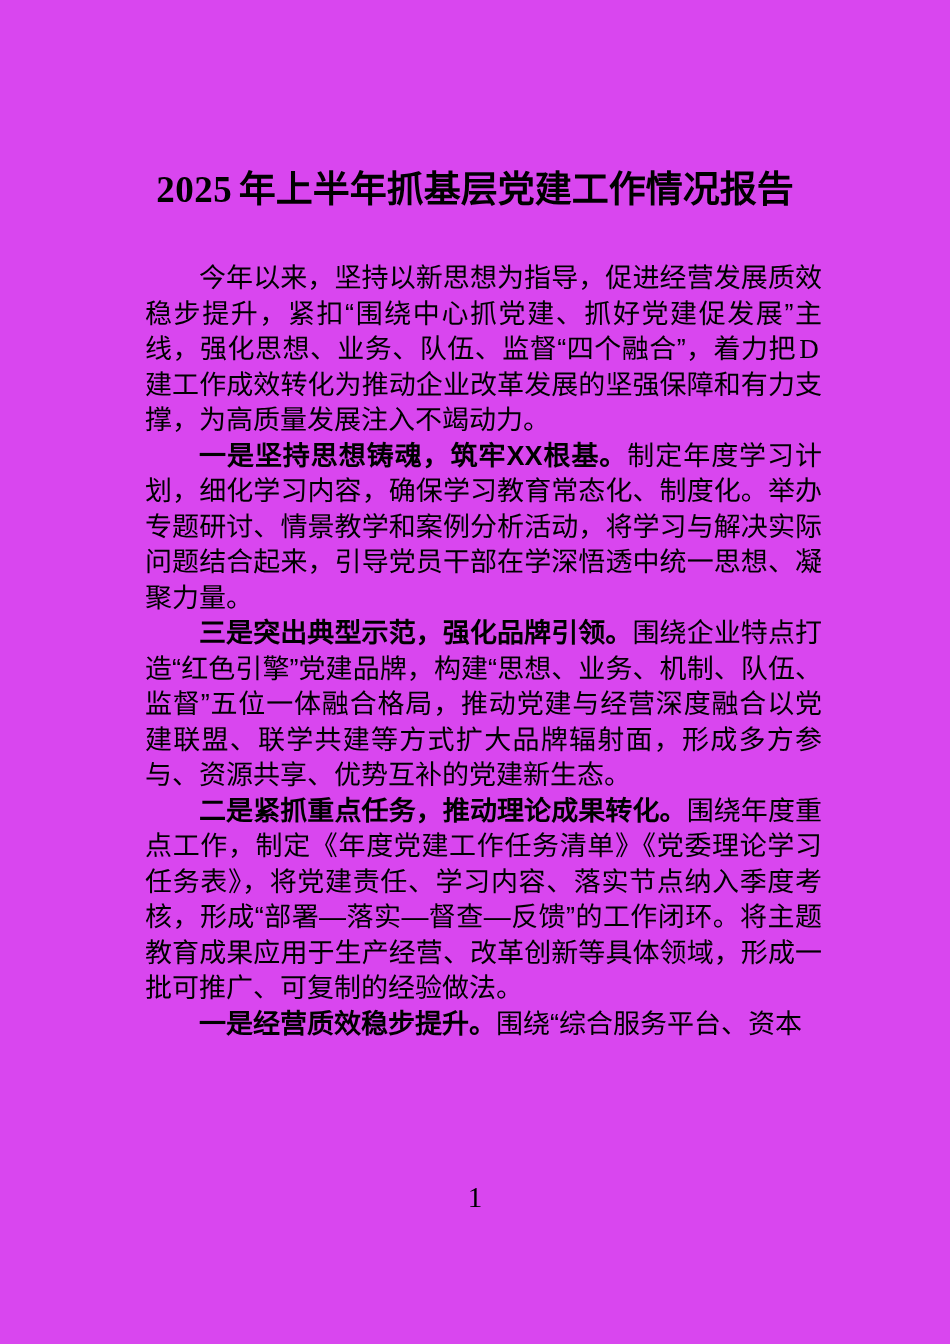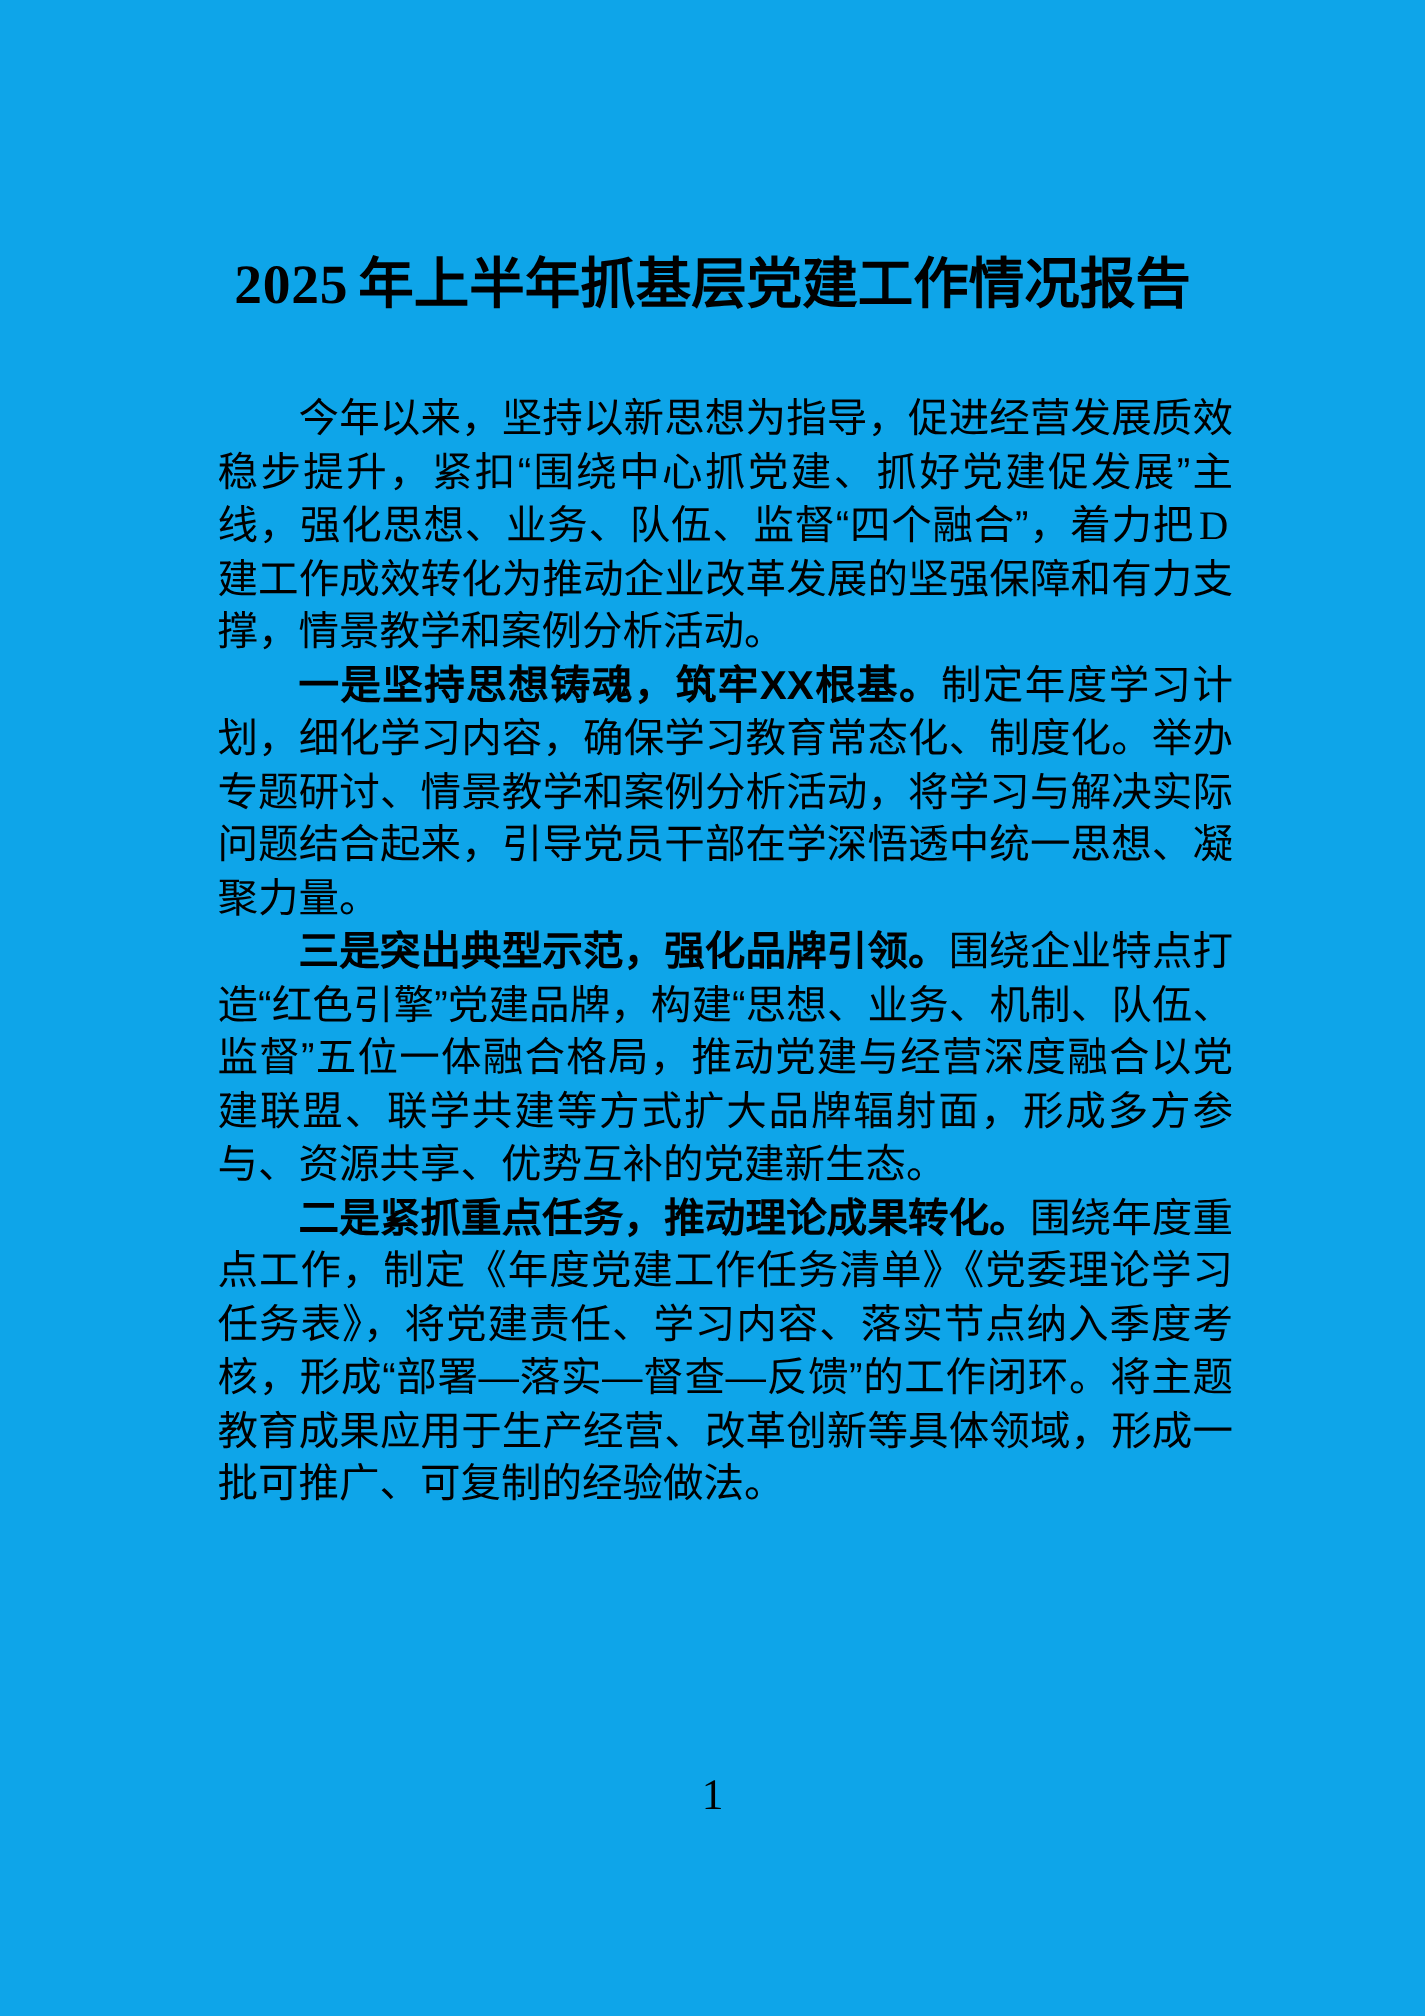--- a/index.html
+++ b/index.html
@@ -4,21 +4,21 @@
 <style>
   html, body {
     margin: 0;
     padding: 0;
     background: #ffffff;
   }
   .page {
     position: relative;
     width: 950px;
     height: 1344px;
-    background: #0ea5e9;
+    background: #d946ef;
     color: #000000;
     overflow: hidden;
     font-family: "Liberation Sans", sans-serif;
   }
   .doc-title {
     margin: 0;
     padding: 168px 60px 0 60px;
     text-align: center;
     font-size: 37px;
     line-height: 44px;
@@ -66,29 +66,30 @@
 </style>
 </head>
 <body>
 
 <div class="page">
 
   <h1 class="doc-title"><span class="latin-serif">2025</span><span>年上半年抓基层党建工作情况报告</span></h1>
 
   <div class="content">
 
-    <p class="para"><span>今年以来，坚持以新思想为指导，促进经营发展质效稳步提升，紧扣“围绕中心抓党建、抓好党建促发展”主线，强化思想、业务、队伍、监督“四个融合”，着力把</span><span class="latin-serif">D</span><span>建工作成效转化为推动企业改革发展的坚强保障和有力支撑，情景教学和案例分析活动。</span></p>
+    <p class="para"><span>今年以来，坚持以新思想为指导，促进经营发展质效稳步提升，紧扣“围绕中心抓党建、抓好党建促发展”主线，强化思想、业务、队伍、监督“四个融合”，着力把</span><span class="latin-serif">D</span><span>建工作成效转化为推动企业改革发展的坚强保障和有力支撑，为高质量发展注入不竭动力。</span></p>
 
 
 
     <p class="para"><span class="lead">一是坚持思想铸魂，筑牢XX根基。</span><span>制定年度学习计划，细化学习内容，确保学习教育常态化、制度化。举办专题研讨、情景教学和案例分析活动，将学习与解决实际问题结合起来，引导党员干部在学深悟透中统一思想、凝聚力量。</span></p>
 
     <p class="para"><span class="lead">三是突出典型示范，强化品牌引领。</span><span>围绕企业特点打造“红色引擎”党建品牌，构建“思想、业务、机制、队伍、监督”五位一体融合格局，推动党建与经营深度融合以党建联盟、联学共建等方式扩大品牌辐射面，形成多方参与、资源共享、优势互补的党建新生态。</span></p>
 
     <p class="para"><span class="lead">二是紧抓重点任务，推动理论成果转化。</span><span>围绕年度重点工作，制定《年度党建工作任务清单》《党委理论学习任务表》，将党建责任、学习内容、落实节点纳入季度考核，形成“部署—落实—督查—反馈”的工作闭环。将主题教育成果应用于生产经营、改革创新等具体领域，形成一批可推广、可复制的经验做法。</span></p>
 
 
+    <p class="para"><span class="lead">一是经营质效稳步提升。</span><span>围绕“综合服务平台、资本</span></p>
 
   </div>
 
   <div class="page-number">1</div>
 
 </div>
 
 </body></html>

